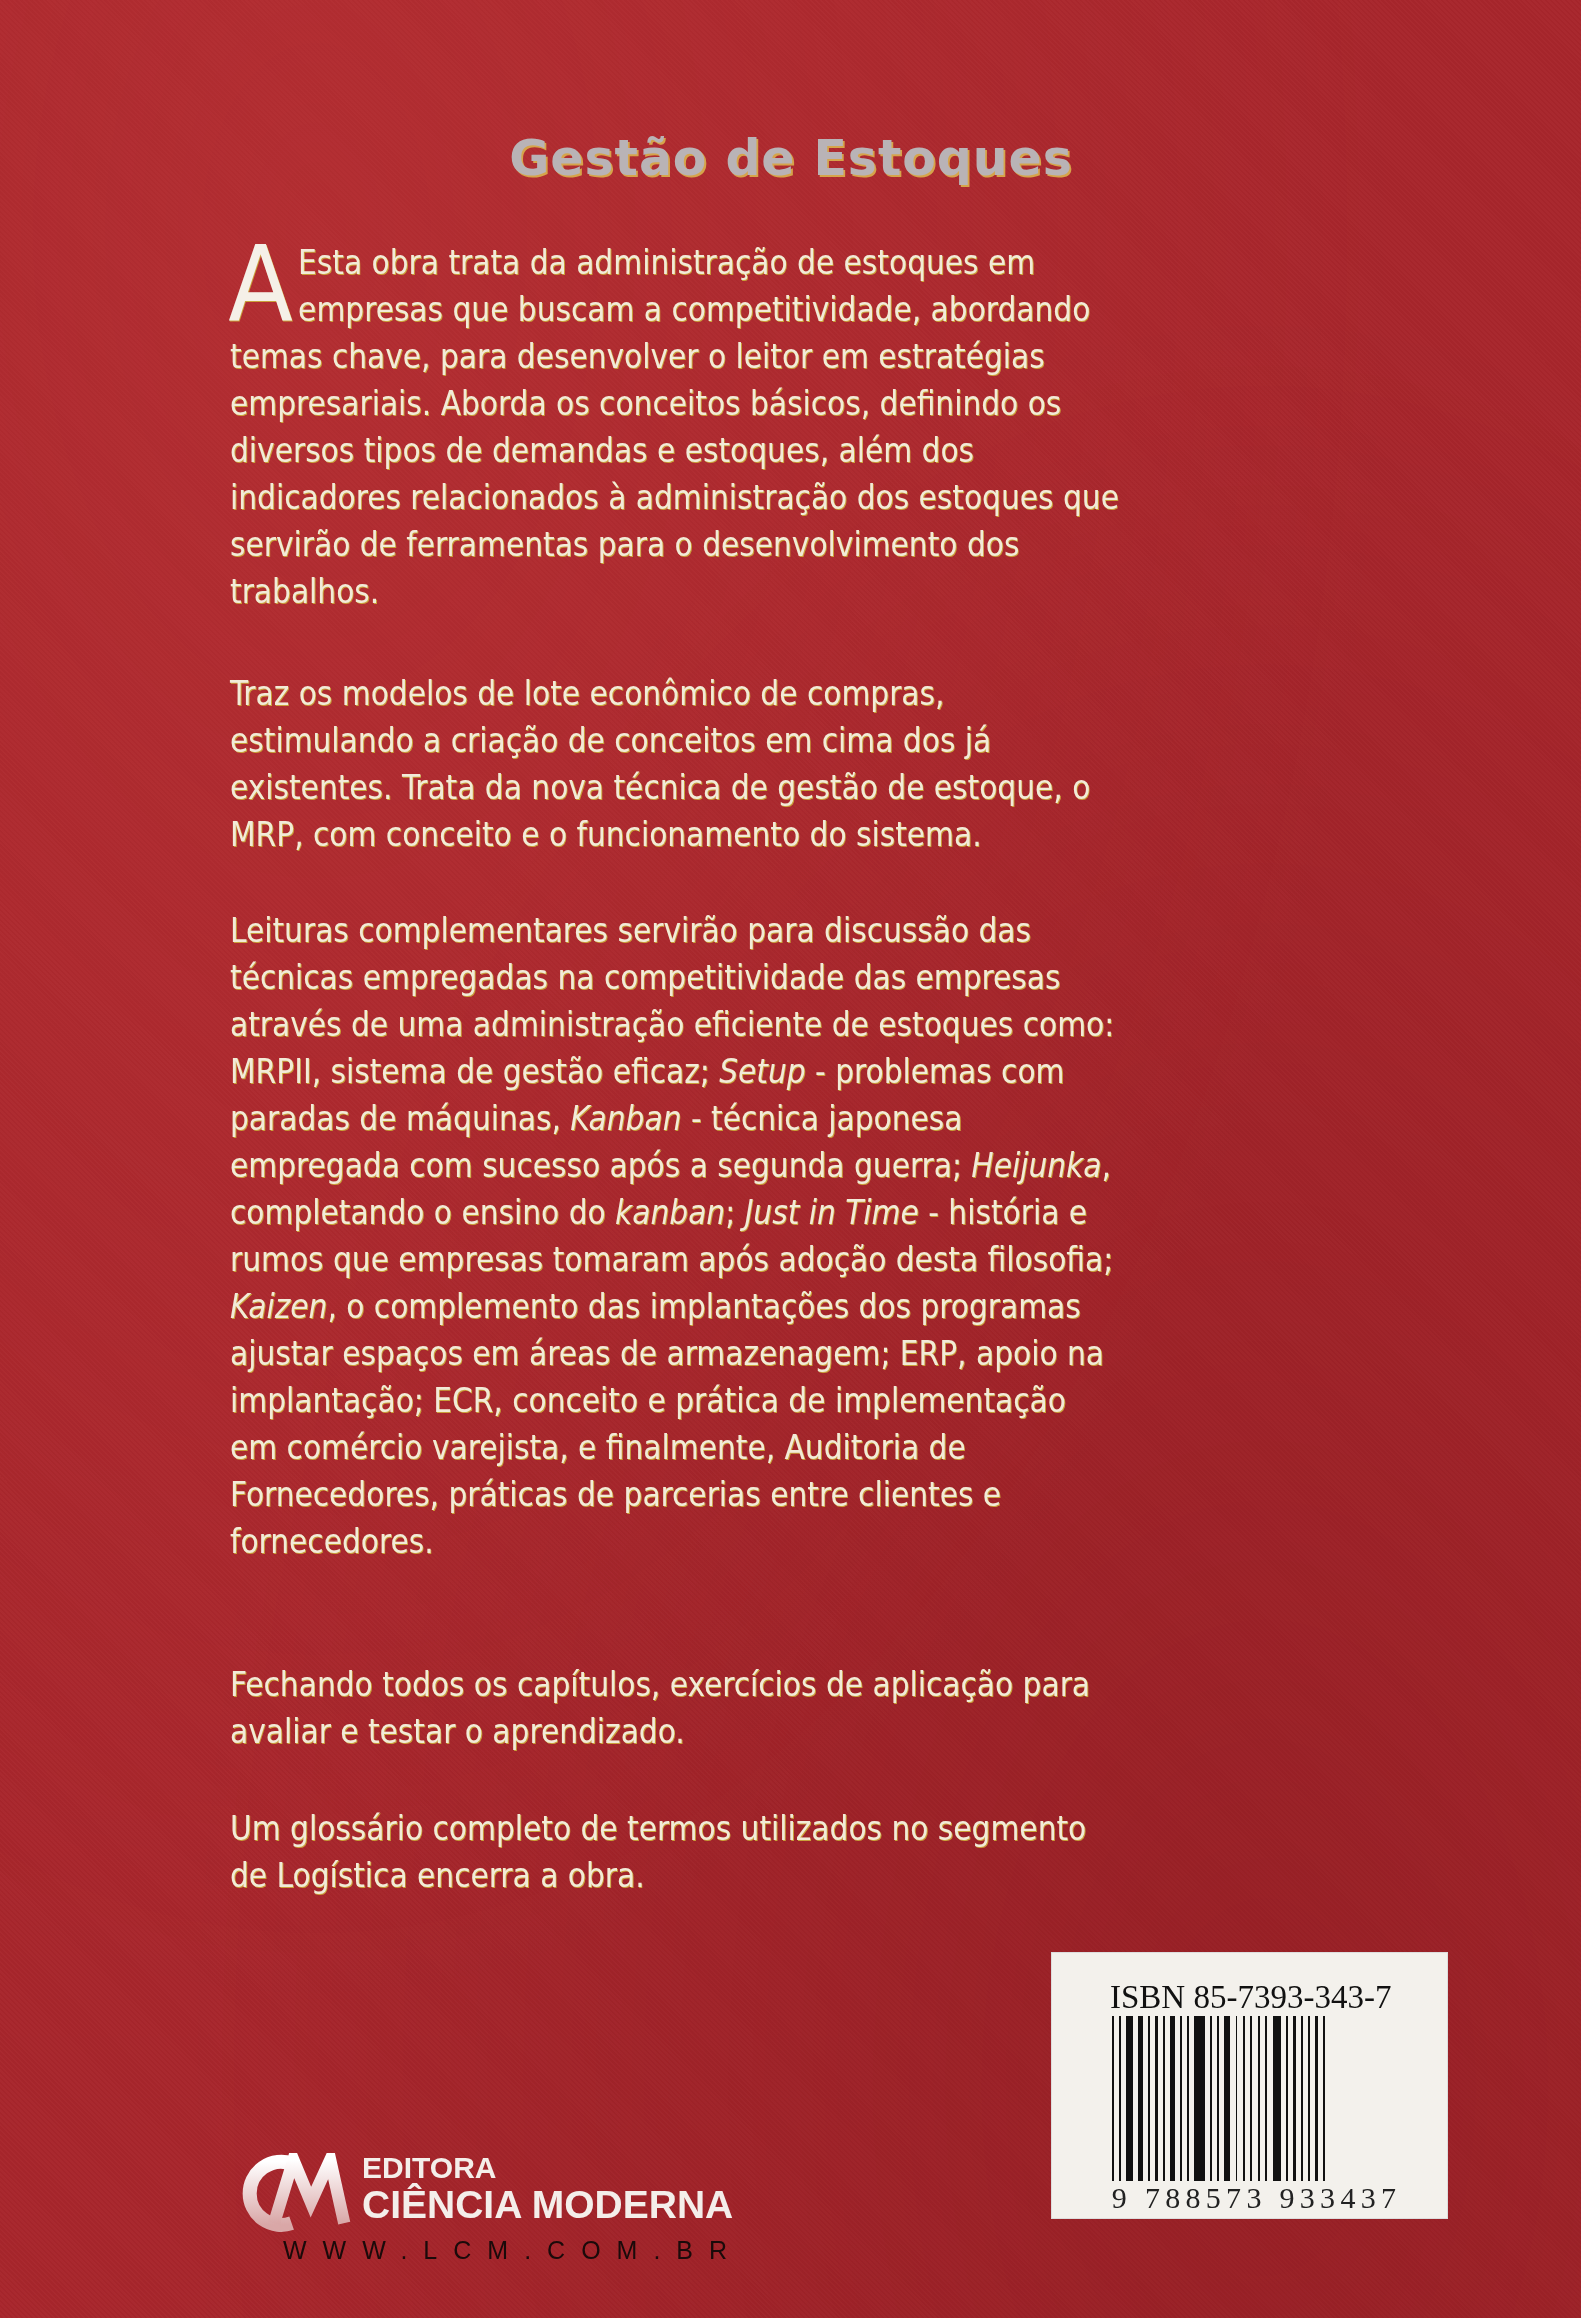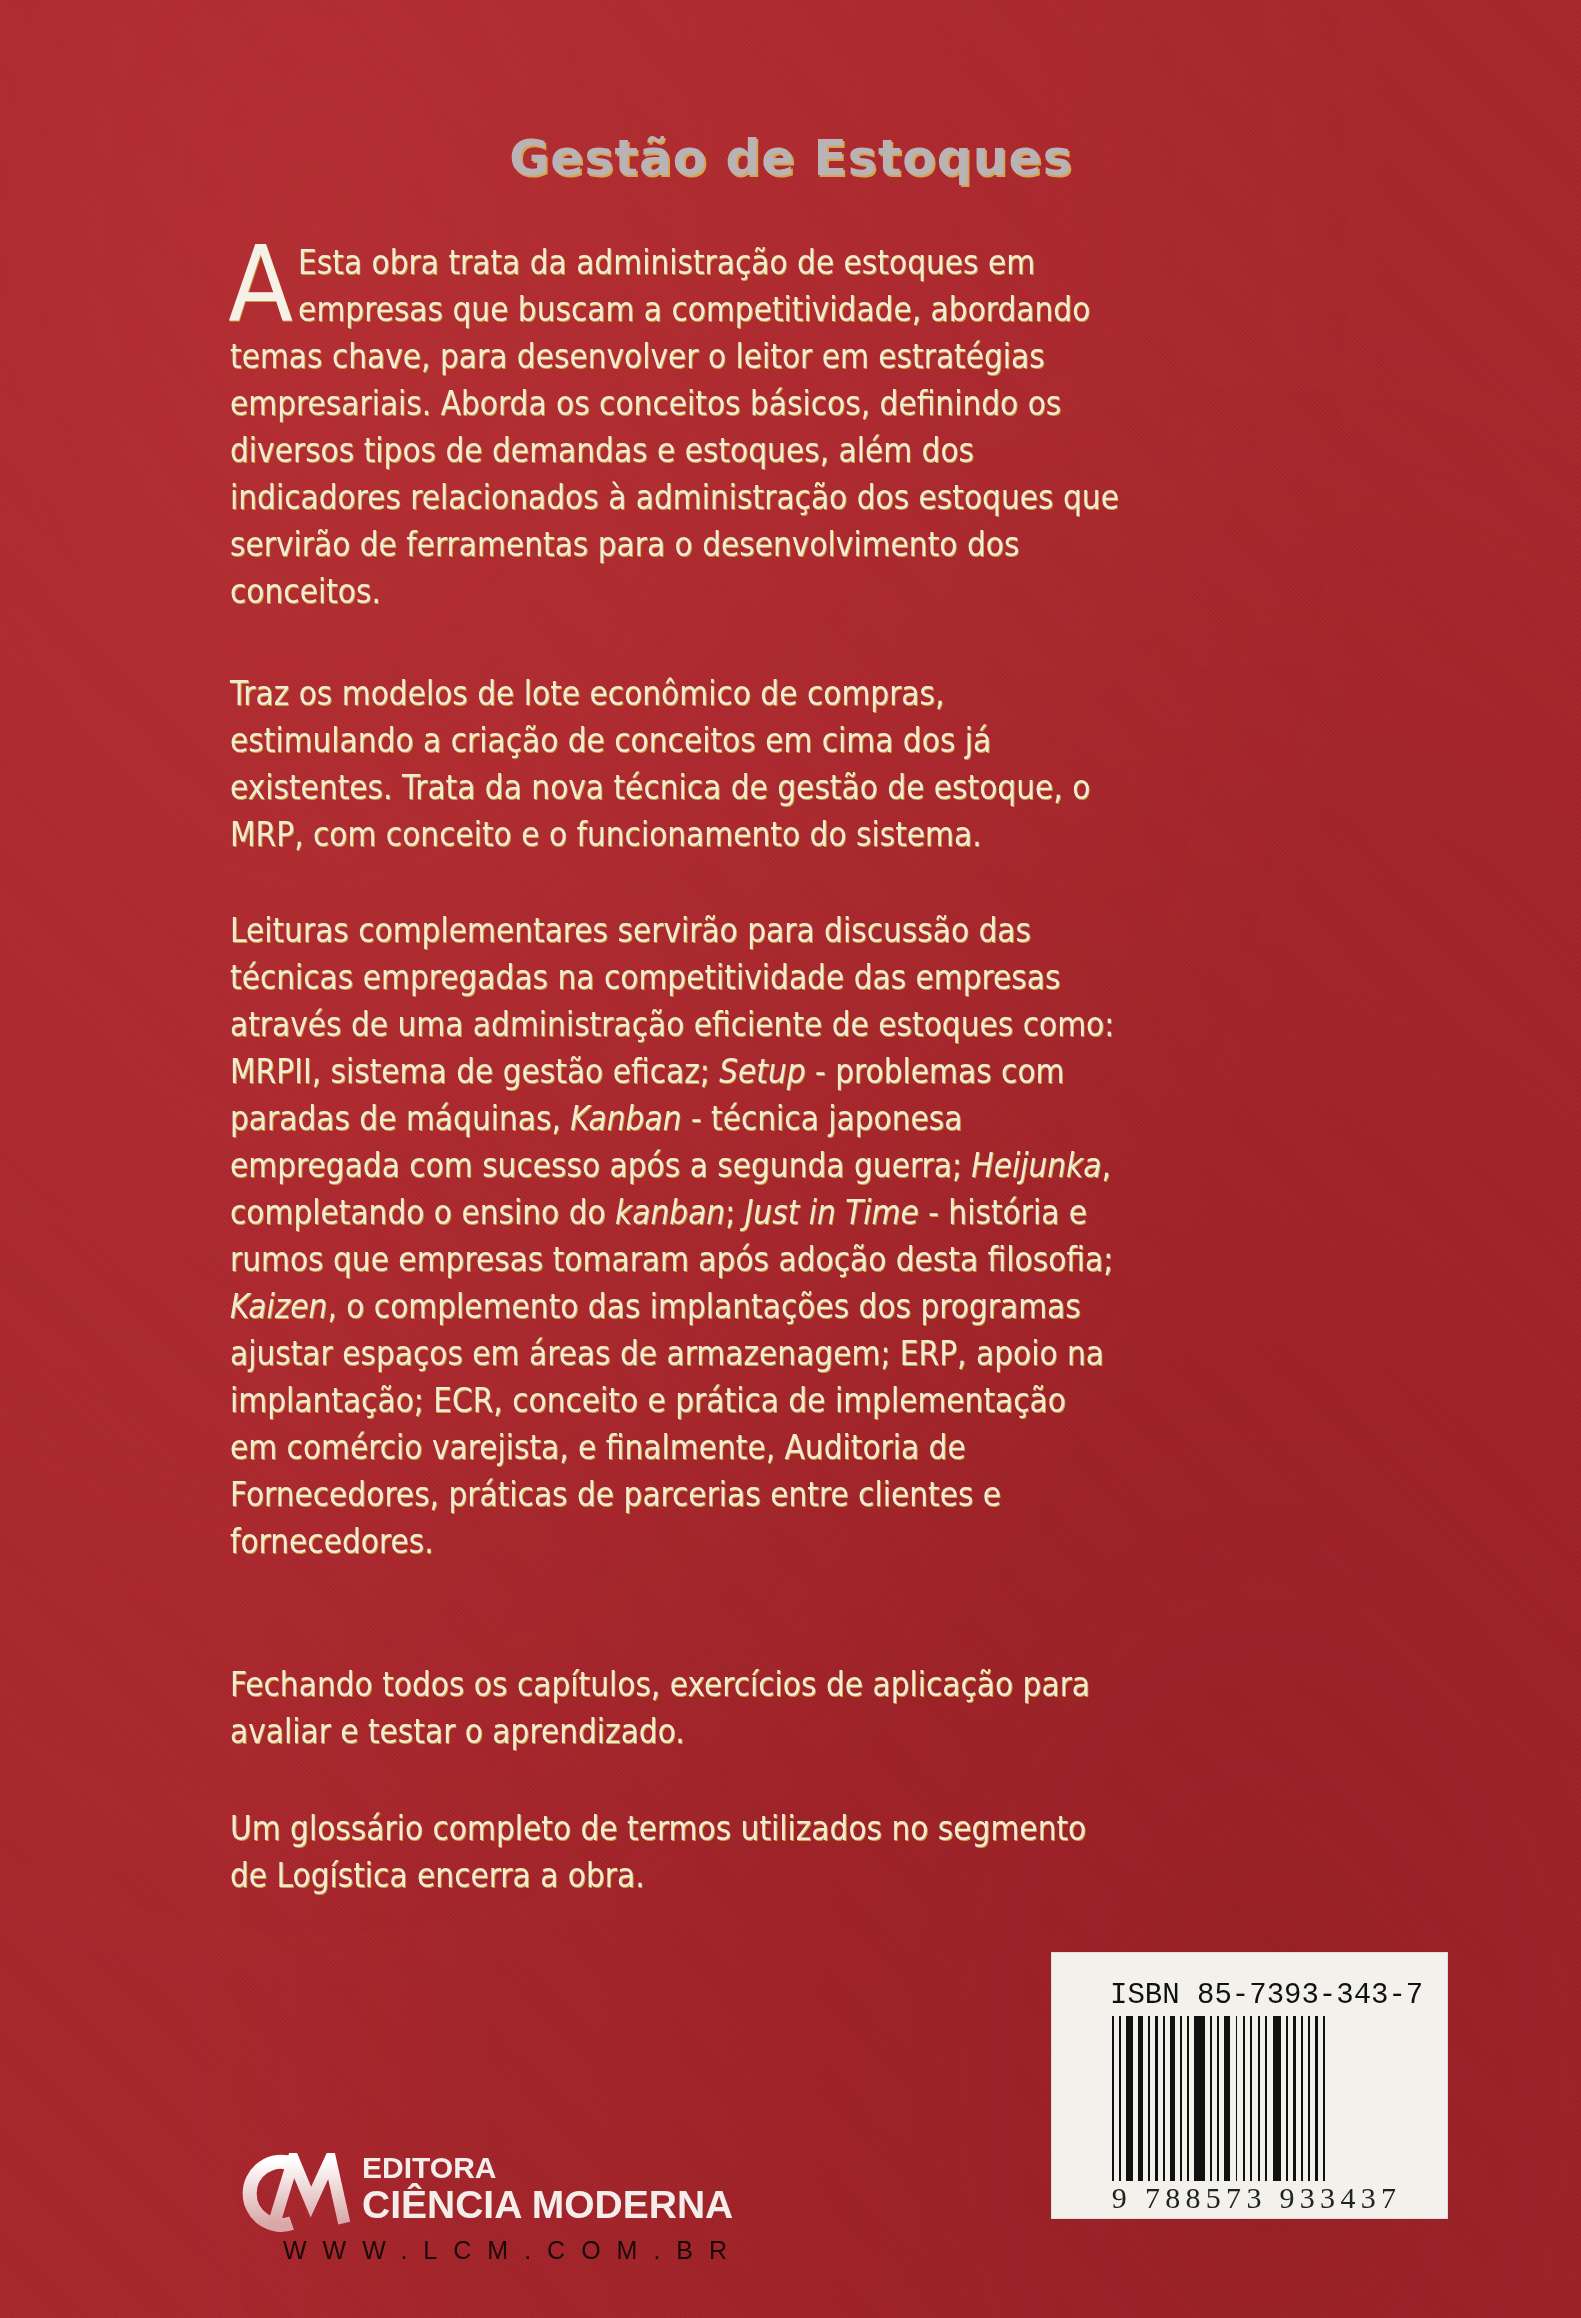--- a/index.html
+++ b/index.html
@@ -30,22 +30,22 @@
   .dropcap {
     float:left; font-size:105px; line-height:84px; margin:3.5px 5.3px 0 -1.8px;
     color:#f5f0e8; font-family:"DejaVu Sans", sans-serif;
   }
   em { font-style:italic; }
   .barcode-box {
     position:absolute; left:1051px; top:1952px; width:395px; height:265px;
     background:#f3f1ec; border:0.9px solid #ddd;
   }
   .isbn-text {
-    position:absolute; left:58px; top:26px; font-size:29px; color:#111;
-    font-family:Liberation Mono, monospace;
+    position:absolute; left:58px; top:26px; font-size:33px; color:#111;
+    font-family:Liberation Serif, serif;
   }
   .bars { position:absolute; left:60px; top:63px; width:289px; height:175px; display:flex; align-items:stretch; }
   .bars span { display:block; background:#111; margin-right:5.3px; }
   .bar-digits {
     position:absolute; left:58px; top:228px; font-size:30px; color:#222;
     font-family:"Liberation Serif", serif; letter-spacing:5.3px; background:#f3f1ec; padding:0 1.8px;
   }
   .publisher { position:absolute; left:239px; top:2144px; width:526px; height:132px; }
   .logo-mark {
     position:absolute; left:0; top:8.8px; width:114px; height:79px;
@@ -72,21 +72,21 @@
 
   <div class="body-text" style="top:239px;">
     <span class="dropcap">A</span>
     <span class="line">Esta obra trata da administração de estoques em</span>
     <span class="line">empresas que buscam a competitividade, abordando</span>
     <span class="line" style="clear:left">temas chave, para desenvolver o leitor em estratégias</span>
     <span class="line">empresariais. Aborda os conceitos básicos, definindo os</span>
     <span class="line">diversos tipos de demandas e estoques, além dos</span>
     <span class="line">indicadores relacionados à administração dos estoques que</span>
     <span class="line">servirão de ferramentas para o desenvolvimento dos</span>
-    <span class="line">conceitos.</span>
+    <span class="line">trabalhos.</span>
   </div>
 
   <div class="body-text" style="top:670px;">
     <span class="line">Traz os modelos de lote econômico de compras,</span>
     <span class="line">estimulando a criação de conceitos em cima dos já</span>
     <span class="line">existentes. Trata da nova técnica de gestão de estoque, o</span>
     <span class="line">MRP, com  conceito e o funcionamento do sistema.</span>
   </div>
 
   <div class="body-text" style="top:907px;">

